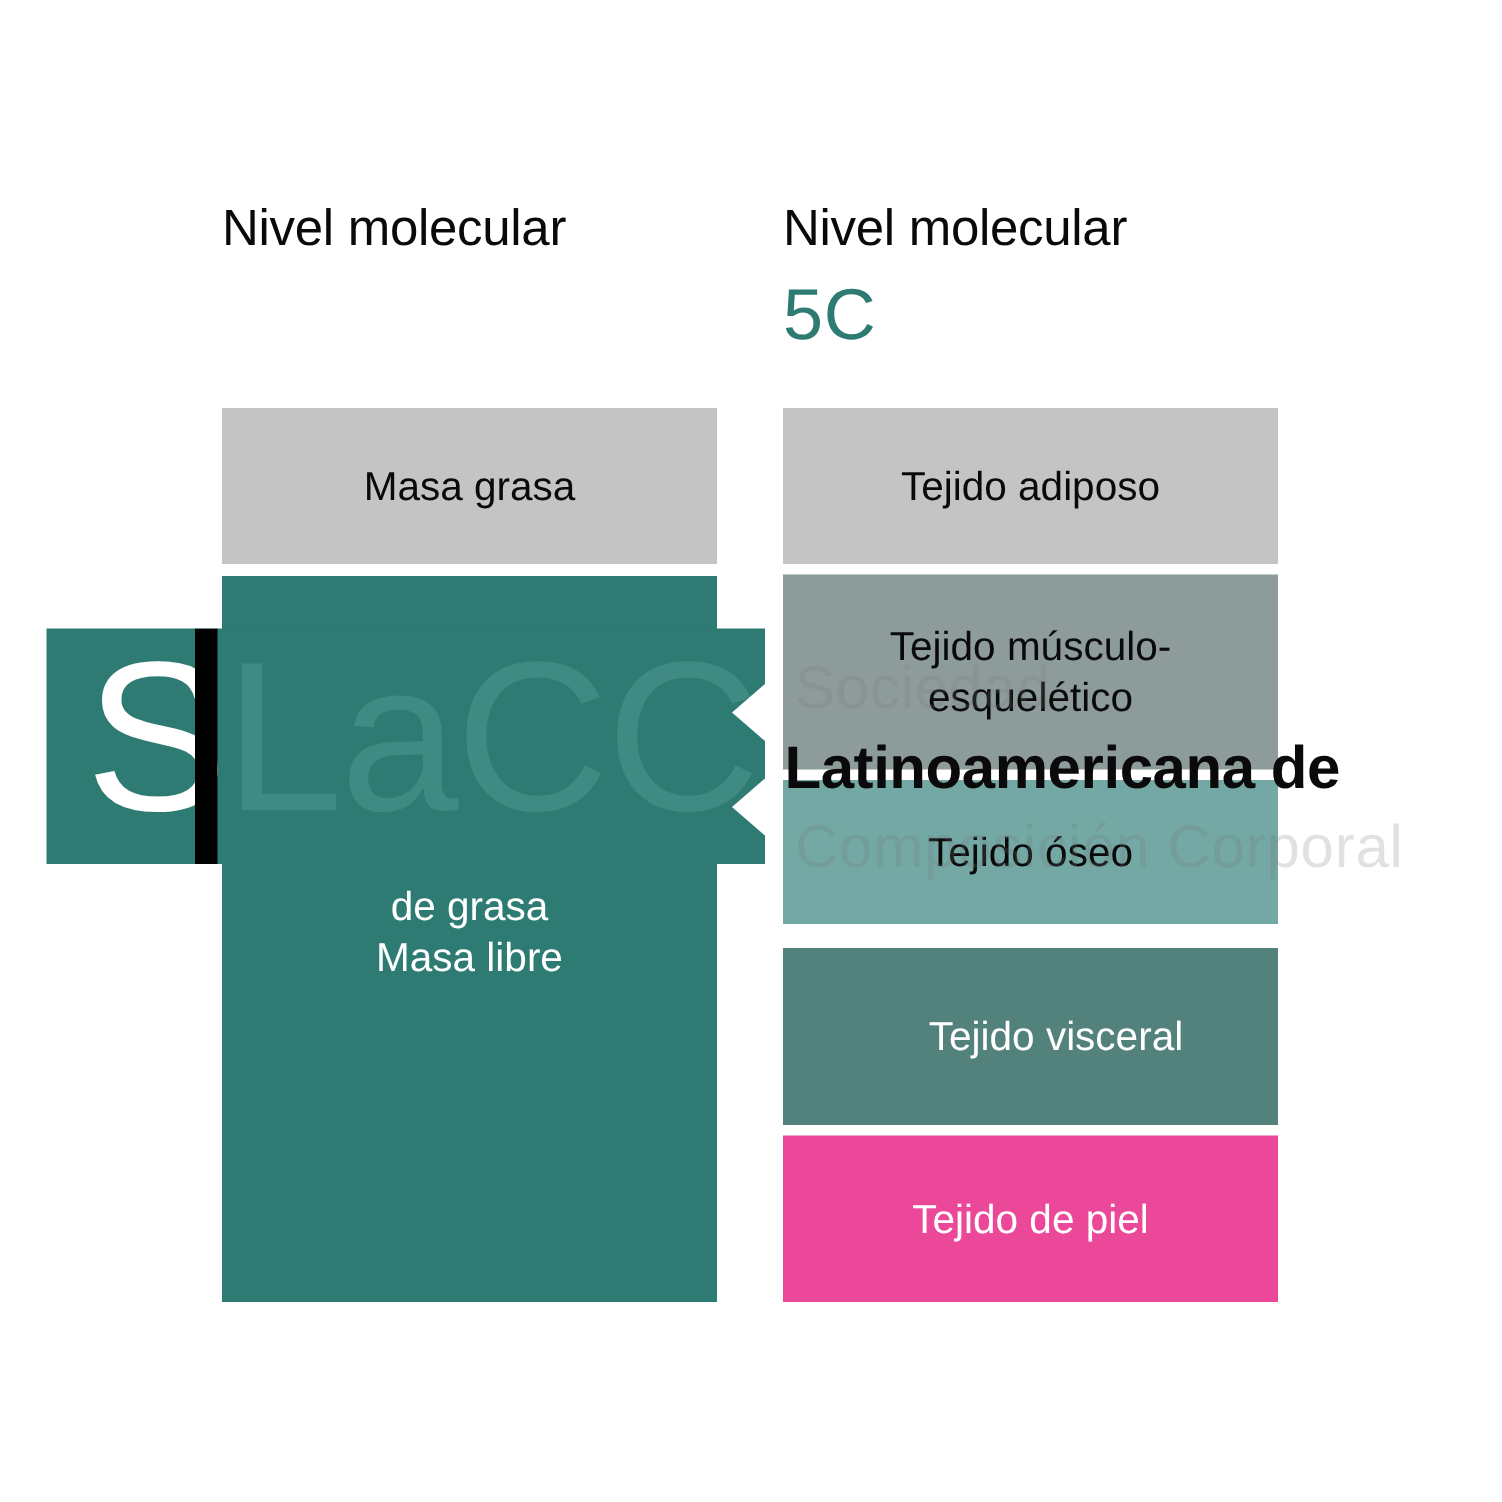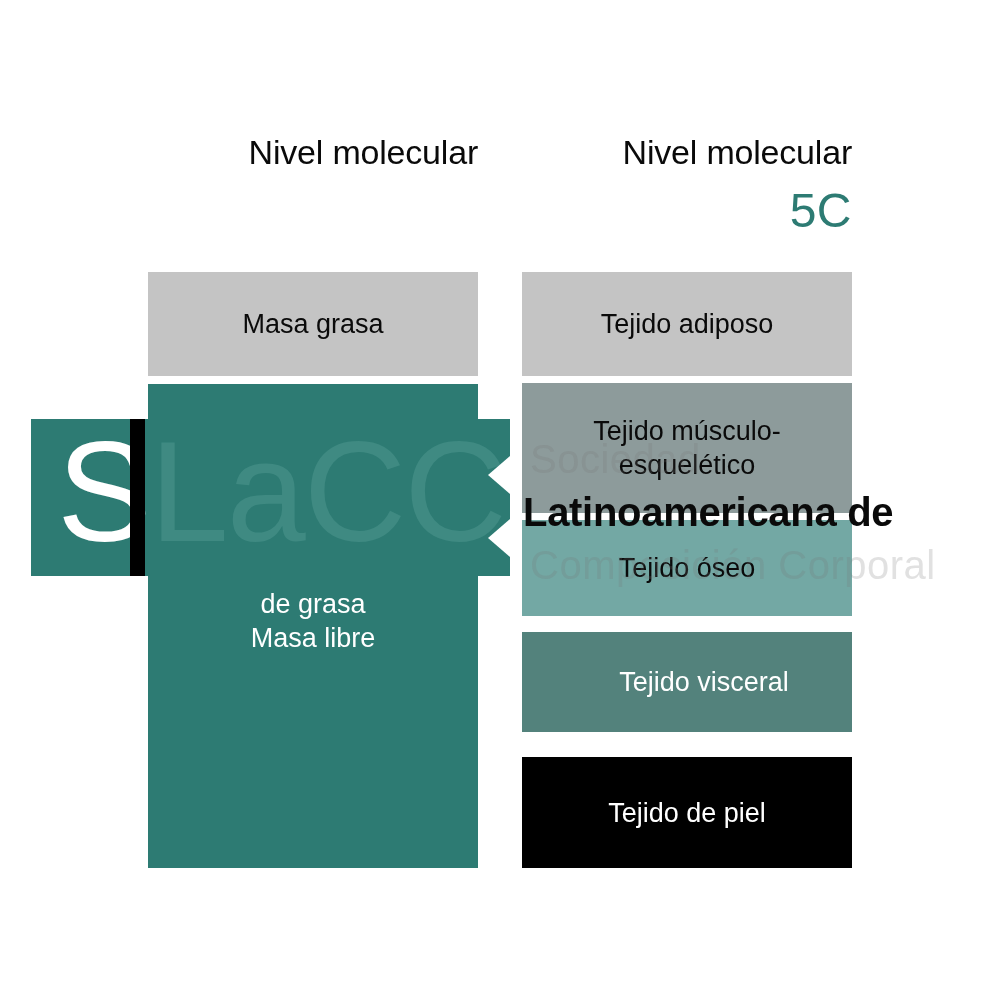--- a/index.html
+++ b/index.html
@@ -18,21 +18,21 @@
   #canvas {
     position: relative;
     width: 1001px;
     height: 1001px;
     background: #ffffff;
   }
 
   
   .col-header {
     position: absolute;
-    text-align: right;
+    text-align: left;
   }
   .col-header .level-label {
     font-size: 34px;
     color: #0a0a0a;
     line-height: 42px;
     letter-spacing: -0.2px;
     white-space: nowrap;
   }
   .col-header .level-code {
     font-size: 48px;
@@ -80,27 +80,27 @@
   }
   #box-musculo {
     left: 522px; top: 383px; width: 330px; height: 130px;
     background: #8d9b9b;
   }
   #box-oseo {
     left: 522px; top: 520px; width: 330px; height: 96px;
     background: #73a8a4;
   }
   #box-visceral {
-    left: 522px; top: 632px; width: 330px; height: 100px;
+    left: 522px; top: 632px; width: 330px; height: 118px;
     background: #53827c;
     padding-left: 44px;
   }
   #box-piel {
     left: 522px; top: 757px; width: 330px; height: 111px;
-    background: #000000;
+    background: #ec4899;
   }
 
   
   #logo-badge {
     position: absolute;
     left: 31px; top: 419px;
     width: 479px; height: 157px;
     background: #2d7b73;
     overflow: hidden;
   }

